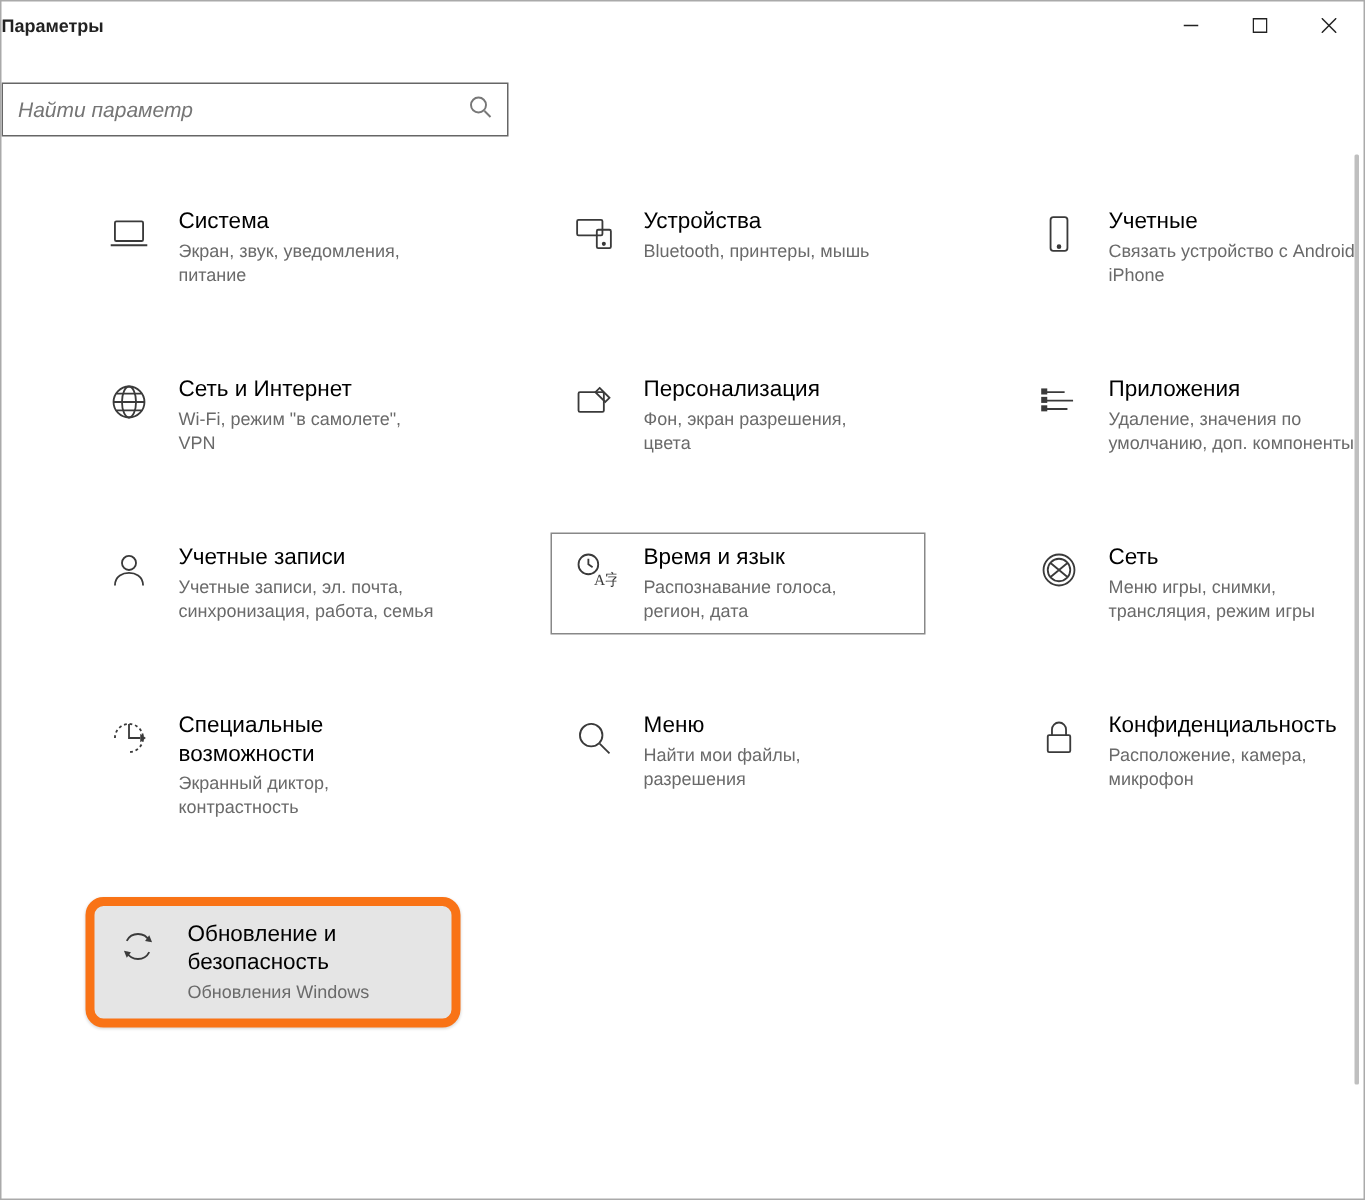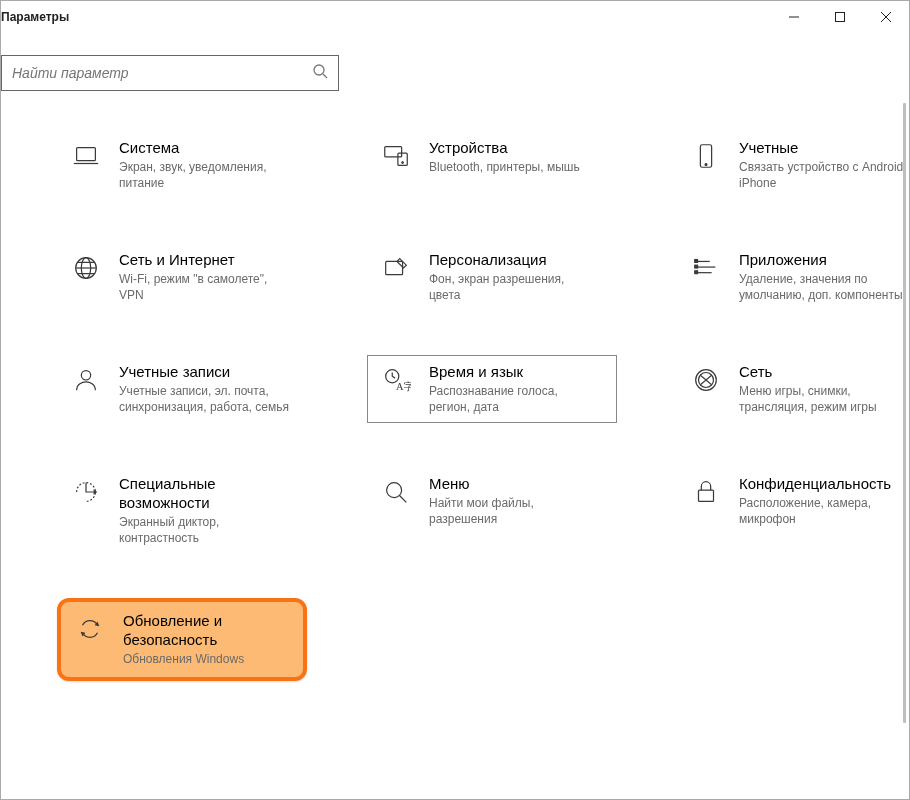--- a/index.html
+++ b/index.html
@@ -15,21 +15,21 @@
 
   .search-wrap { display: flex; justify-content: flex-start; padding: 22px 0 10px 0; }
   .search-box { width: 338px; height: 36px; border: 1px solid #666; display: flex; align-items: center; padding: 0 10px; }
   .search-box input { flex: 1; border: none; outline: none; font-size: 14px; font-style: italic; color: #555; background: transparent; }
   .search-box .sicon { color: #555; }
 
   .grid { padding: 30px 44px 0 56px; display: grid; grid-template-columns: repeat(3, 266px); column-gap: 0; row-gap: 62px; gap: 44px; }
 
   .tile { display: flex; align-items: flex-start; gap: 18px; padding: 8px 12px 8px 10px; width: 250px; min-height: 64px; }
   .tile.selected { border: 1px solid #888; padding: 7px 11px 7px 9px; }
-  .tile.highlighted { border: 4px solid #f97316; border-radius: 12px; padding: 10px 18px 10px 10px; background: #fdba74; box-shadow: 0 1px 2px rgba(0,0,0,0.15); }
+  .tile.highlighted { border: 6px solid #f97316; border-radius: 12px; padding: 10px 18px 10px 10px; background: #e5e5e5; box-shadow: 0 1px 2px rgba(0,0,0,0.15); }
 
   .icon-slot { width: 34px; height: 34px; flex: 0 0 34px; display: flex; align-items: flex-start; justify-content: flex-end; color: #3a3a3a; margin-top: 2px; }
   .icon-slot svg { width: 30px; height: 30px; stroke: #3a3a3a; fill: none; stroke-width: 1.3; }
 
   .tile-text { display: flex; flex-direction: column; }
   .tile-title { font-size: 15px; color: #000; line-height: 1.25; }
   .tile-sub { font-size: 12px; color: #6a6a6a; line-height: 1.35; margin-top: 1px; max-width: 170px; }
 
   .scrollbar-track { position: absolute; right: 2px; top: 70px; width: 6px; height: 640px; }
   .scrollbar-thumb { width: 3px; margin-left: 2px; height: 620px; background: #bfbfbf; border-radius: 1px; }

